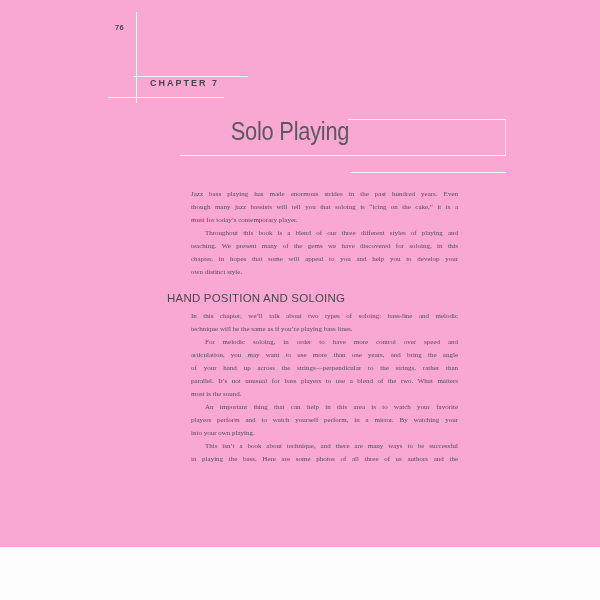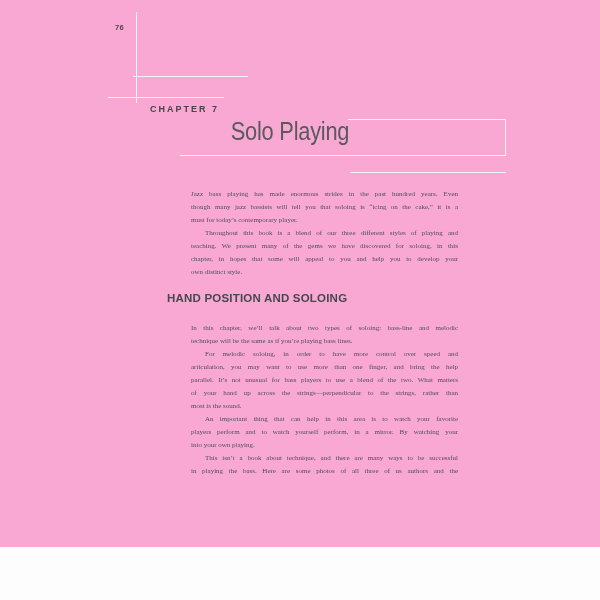--- a/index.html
+++ b/index.html
@@ -33,21 +33,20 @@
   .chapter-label {
     position: absolute;
     left: 150px;
     top: 77px;
     font-family: "Liberation Sans", sans-serif;
     font-size: 9px;
     line-height: 12px;
     font-weight: bold;
     letter-spacing: 2px;
     color: #454648;
-    margin-top: 26px;
   }
   .title {
     position: absolute;
     left: 160px;
     top: 116px;
     width: 260px;
     text-align: center;
     font-family: "Liberation Sans", sans-serif;
     font-size: 26px;
     font-weight: 400;
@@ -70,25 +69,25 @@
   .line {
     text-align: justify;
     text-align-last: justify;
     overflow: hidden;
     white-space: normal;
     height: 13px;
   }
   .line.last { text-align-last: left; }
   .line.indent { text-indent: 14px; }
   .section-heading {
-    margin: 12px 0 17px -24px;
+    margin: 12px 0 5px -24px;
     font-family: "Liberation Sans", sans-serif;
     font-size: 11.5px;
     line-height: 14px;
-    font-weight: bold;
+    font-weight: normal;
     letter-spacing: 0.2px;
     color: #45494c;
     text-align: left;
   }
 </style>
 </head>
 <body>
 
 <div class="canvas">
 
@@ -121,23 +120,23 @@
         </div>
       </div>
     <div class="section-heading">HAND POSITION AND SOLOING</div>
     <div>
         <div class="para">
           <div class="line">In this chapter, we’ll talk about two types of soloing: bass-line and melodic</div>
           <div class="line last">technique will be the same as if you’re playing bass lines.</div>
         </div>
         <div class="para">
           <div class="line indent">For melodic soloing, in order to have more control over speed and</div>
-          <div class="line">articulation, you may want to use more than one finger, and bring the help</div>
+          <div class="line">articulation, you may want to use more than one years, and bring the angle</div>
+          <div class="line">of your hand up across the strings—perpendicular to the strings, rather than</div>
           <div class="line">parallel. It’s not unusual for bass players to use a blend of the two. What matters</div>
-          <div class="line">of your hand up across the strings—perpendicular to the strings, rather than</div>
           <div class="line last">most is the sound.</div>
         </div>
         <div class="para">
           <div class="line indent">An important thing that can help in this area is to watch your favorite</div>
           <div class="line">players perform and to watch yourself perform, in a mirror. By watching your</div>
           <div class="line last">into your own playing.</div>
         </div>
         <div class="para">
           <div class="line indent">This isn’t a book about technique, and there are many ways to be successful</div>
           <div class="line">in playing the bass. Here are some photos of all three of us authors and the</div>

